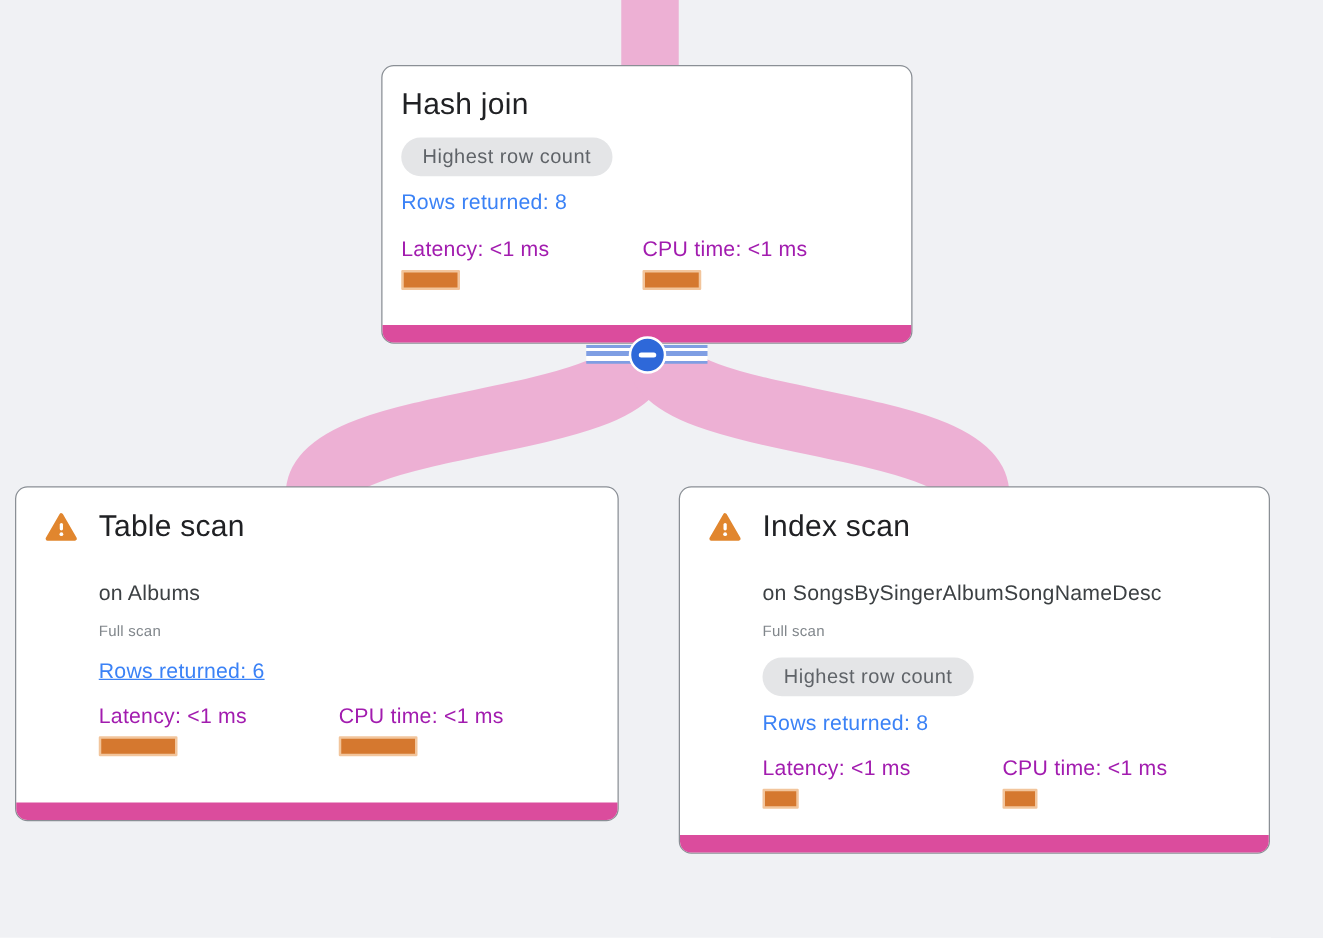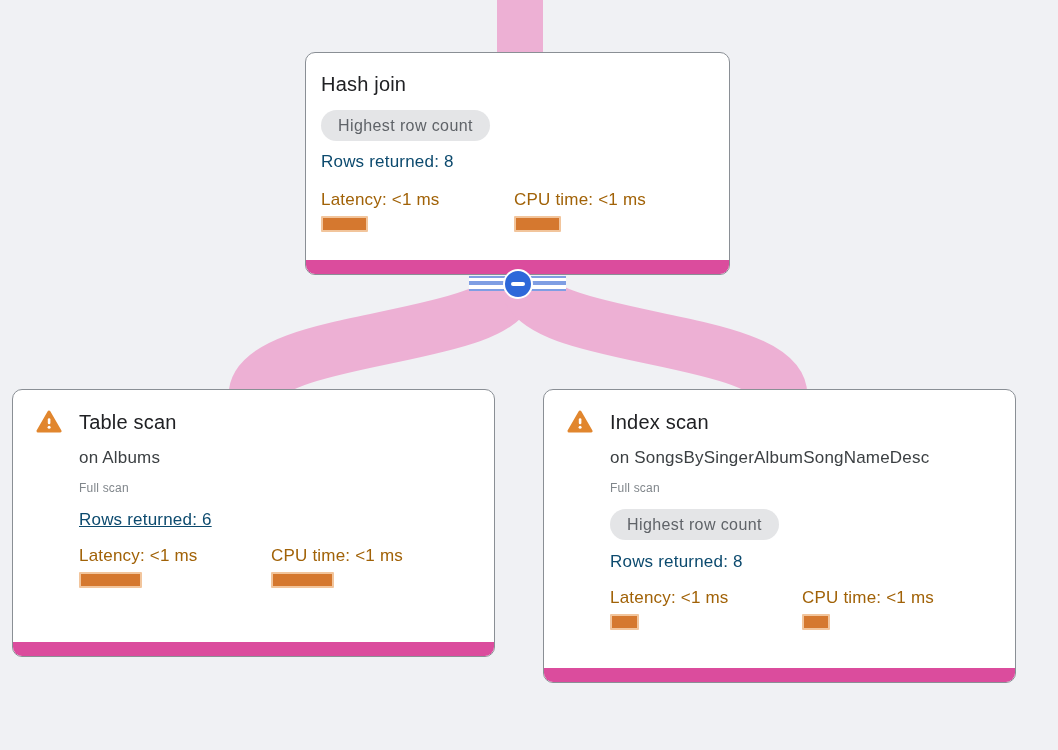--- a/index.html
+++ b/index.html
@@ -24,46 +24,46 @@
   #card-hash  { left:305px; top:52px;  width:425px; height:223px; }
   #card-table { left:12px;  top:389px; width:483px; height:268px; }
   #card-index { left:543px; top:389px; width:473px; height:294px; }
 
   .card-body { position:relative; height:100%; }
   #card-hash  .card-body { padding:18px 18px 0 15px; }
   #card-table .card-body, #card-index .card-body { padding:19px 16px 0 66px; }
 
   .warn-icon { position:absolute; left:23px; top:20px; width:26px; height:23px; }
 
-  .node-title { font-size:20px; line-height:26px; font-weight:500; color:#202124; letter-spacing:.2px; }
+  .node-title { font-size:24px; line-height:26px; font-weight:500; color:#202124; letter-spacing:.2px; }
 
-  .on-line   { margin-top:12px; font-size:17px; line-height:22px; color:#3c4043; letter-spacing:.2px; white-space:nowrap; }
+  .on-line   { margin-top:29px; font-size:17px; line-height:22px; color:#3c4043; letter-spacing:.2px; white-space:nowrap; }
   .scan-line { margin-top:8px;  font-size:12px; line-height:22px; color:#80868b; letter-spacing:.2px; }
 
   .badge {
     display:flex; align-items:center; width:fit-content;
     height:31px; padding:0 17px; border-radius:16px;
     background:#e4e5e7; color:#5f6368; font-size:16px; letter-spacing:.4px;
     white-space:nowrap;
   }
   .badge + .badge { margin-top:11px; }
   #card-hash  .badge-group { margin-top:13px; }
   #card-table .badge-group { margin-top:10px; }
   #card-index .badge-group { margin-top:10px; }
 
-  .rows-line { font-size:17px; line-height:22px; color:#0c4a6e; letter-spacing:.2px; }
+  .rows-line { font-size:17px; line-height:22px; color:#3b82f6; letter-spacing:.2px; }
   #card-hash  .rows-line { margin-top:10px; }
   #card-table .rows-line { margin-top:10px;text-decoration:underline; }
   #card-index .rows-line { margin-top:11px; }
 
   .metrics { display:grid; grid-template-columns:192px 1fr; }
   #card-hash  .metrics { margin-top:16px; grid-template-columns:193px 1fr; }
   #card-table .metrics { margin-top:14px; }
   #card-index .metrics { margin-top:14px; }
-  .metric-label { font-size:17px; line-height:22px; color:#a16207; letter-spacing:.2px; white-space:nowrap; }
+  .metric-label { font-size:17px; line-height:22px; color:#a21caf; letter-spacing:.2px; white-space:nowrap; }
   .metric-bar {
     margin-top:5px; height:16px; border-radius:1px;
     background:#d5782f; border:2px solid #f2c59c;
   }
 
   
   .collapse-connector {
     position:absolute; left:469px; top:276px; width:97px; height:15px; z-index:2;
     background:linear-gradient(to bottom,
       #7f9ee3 0 2px, #ffffff 2px 5px,

